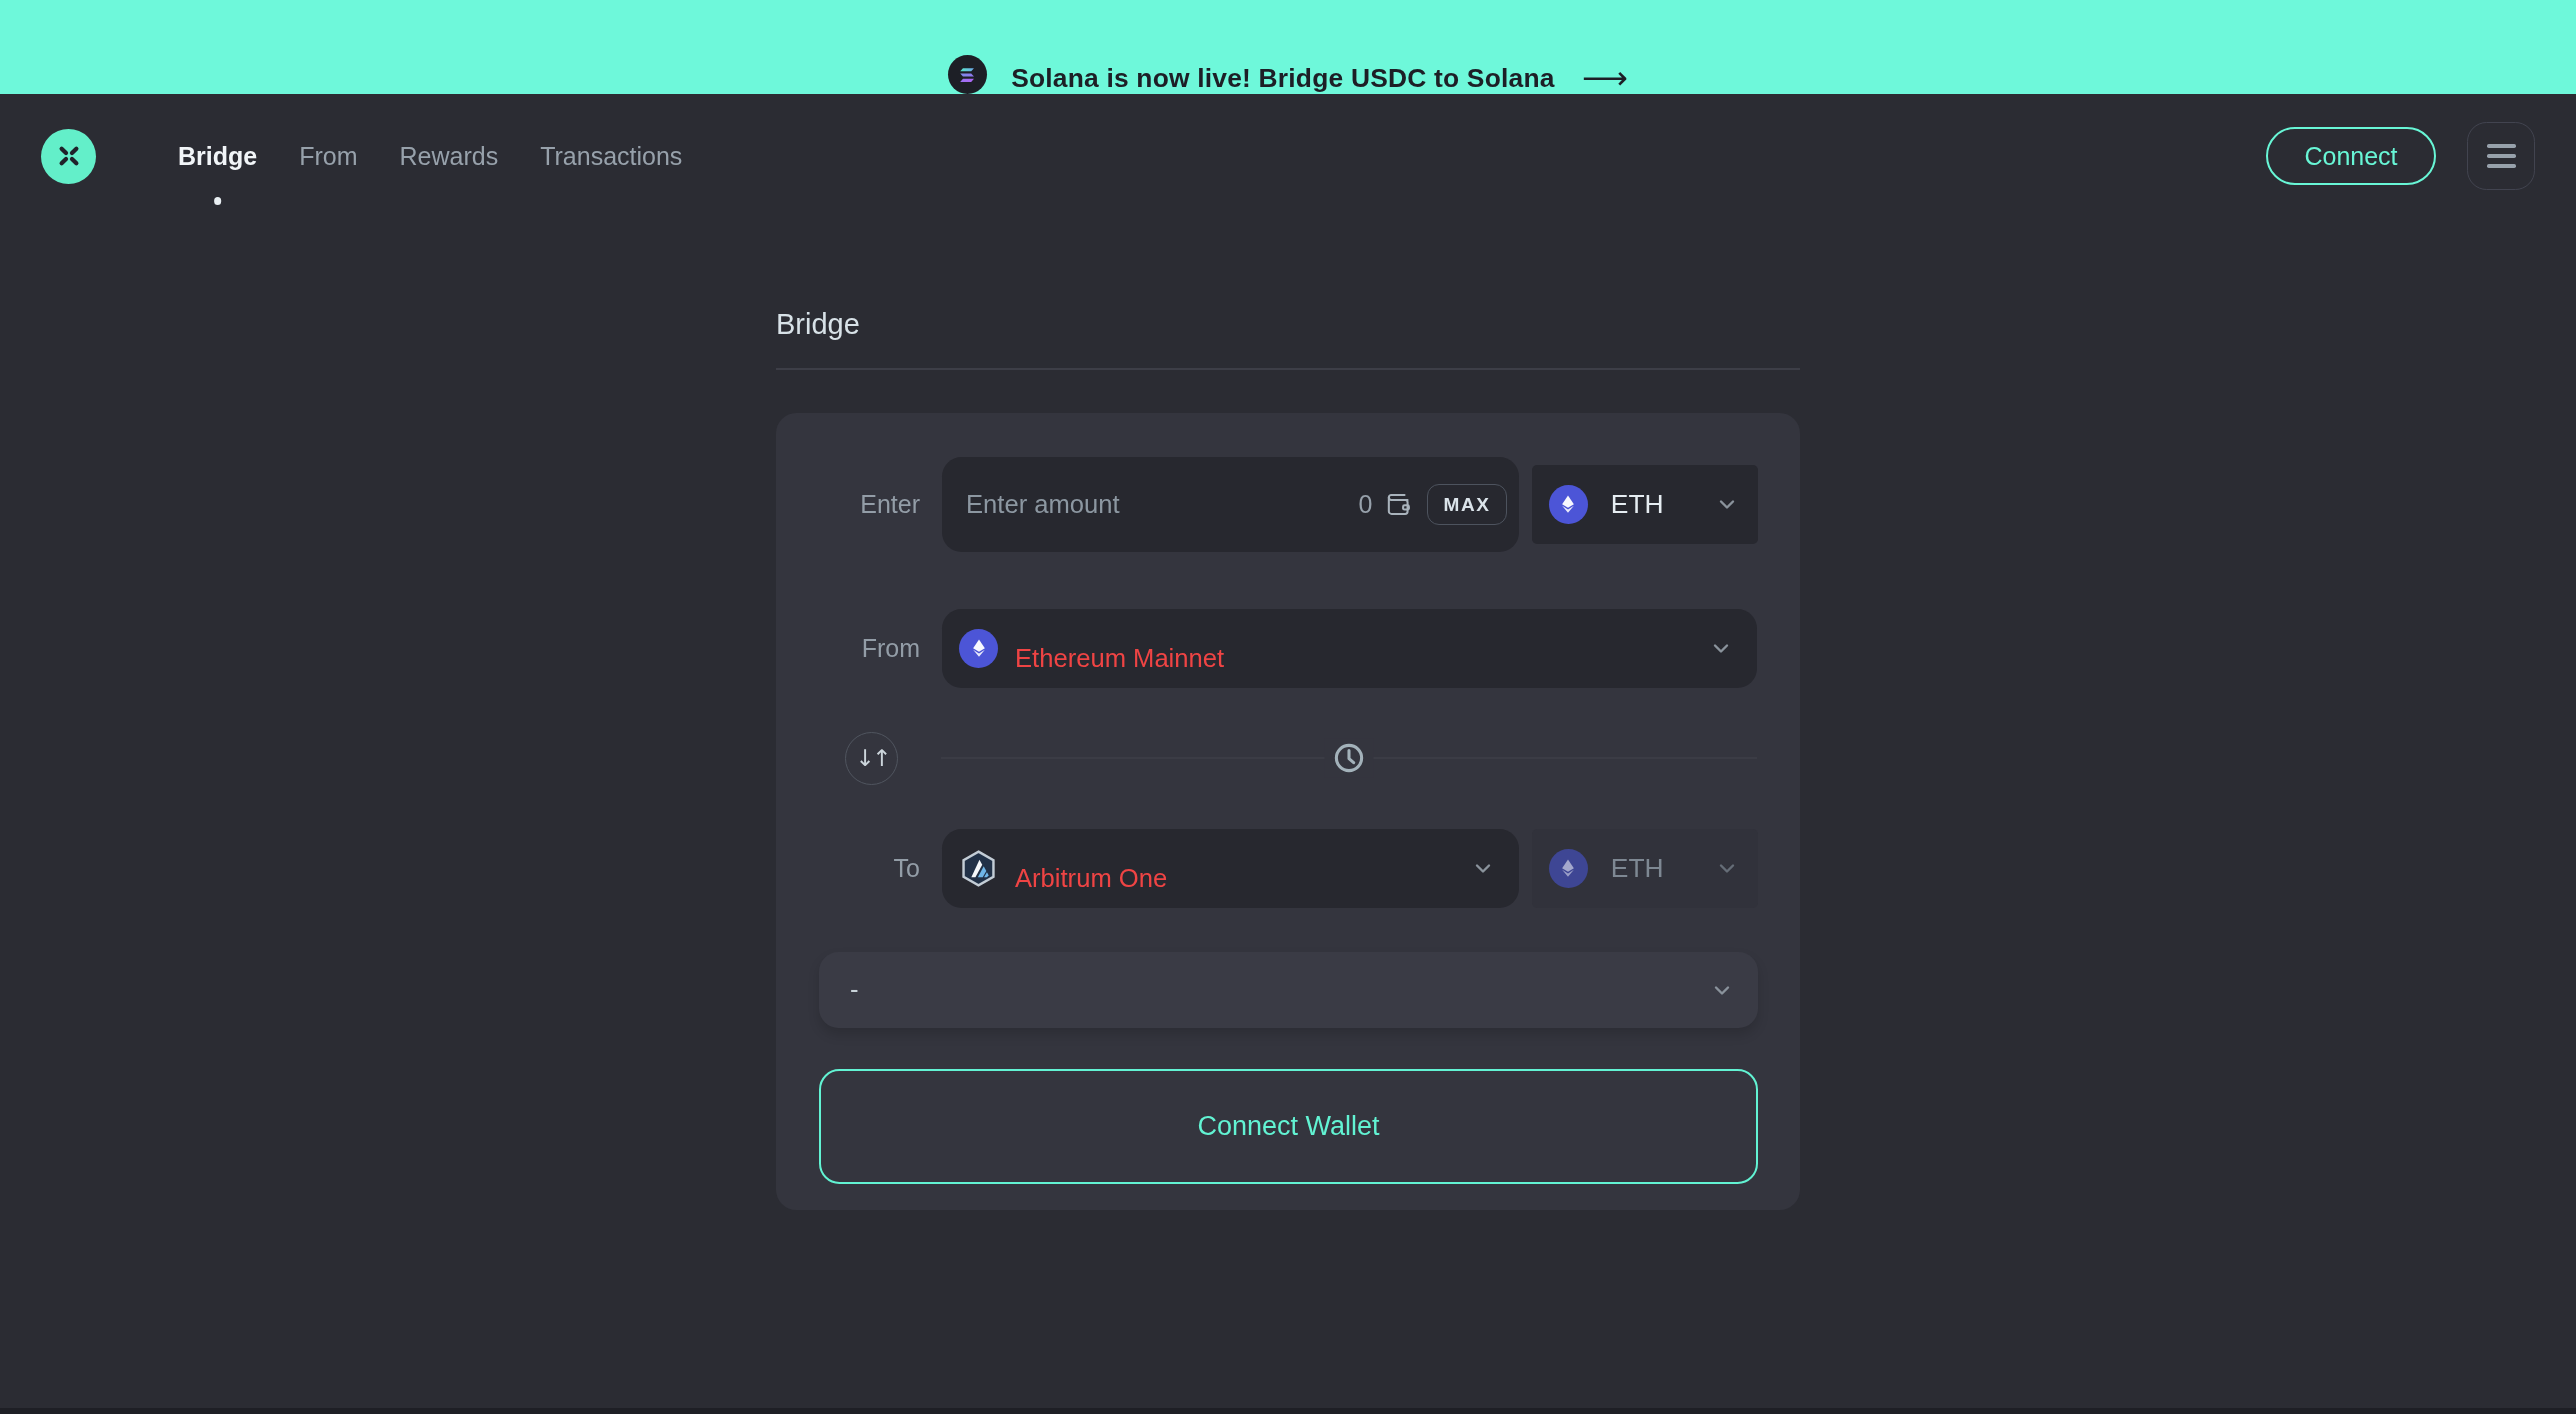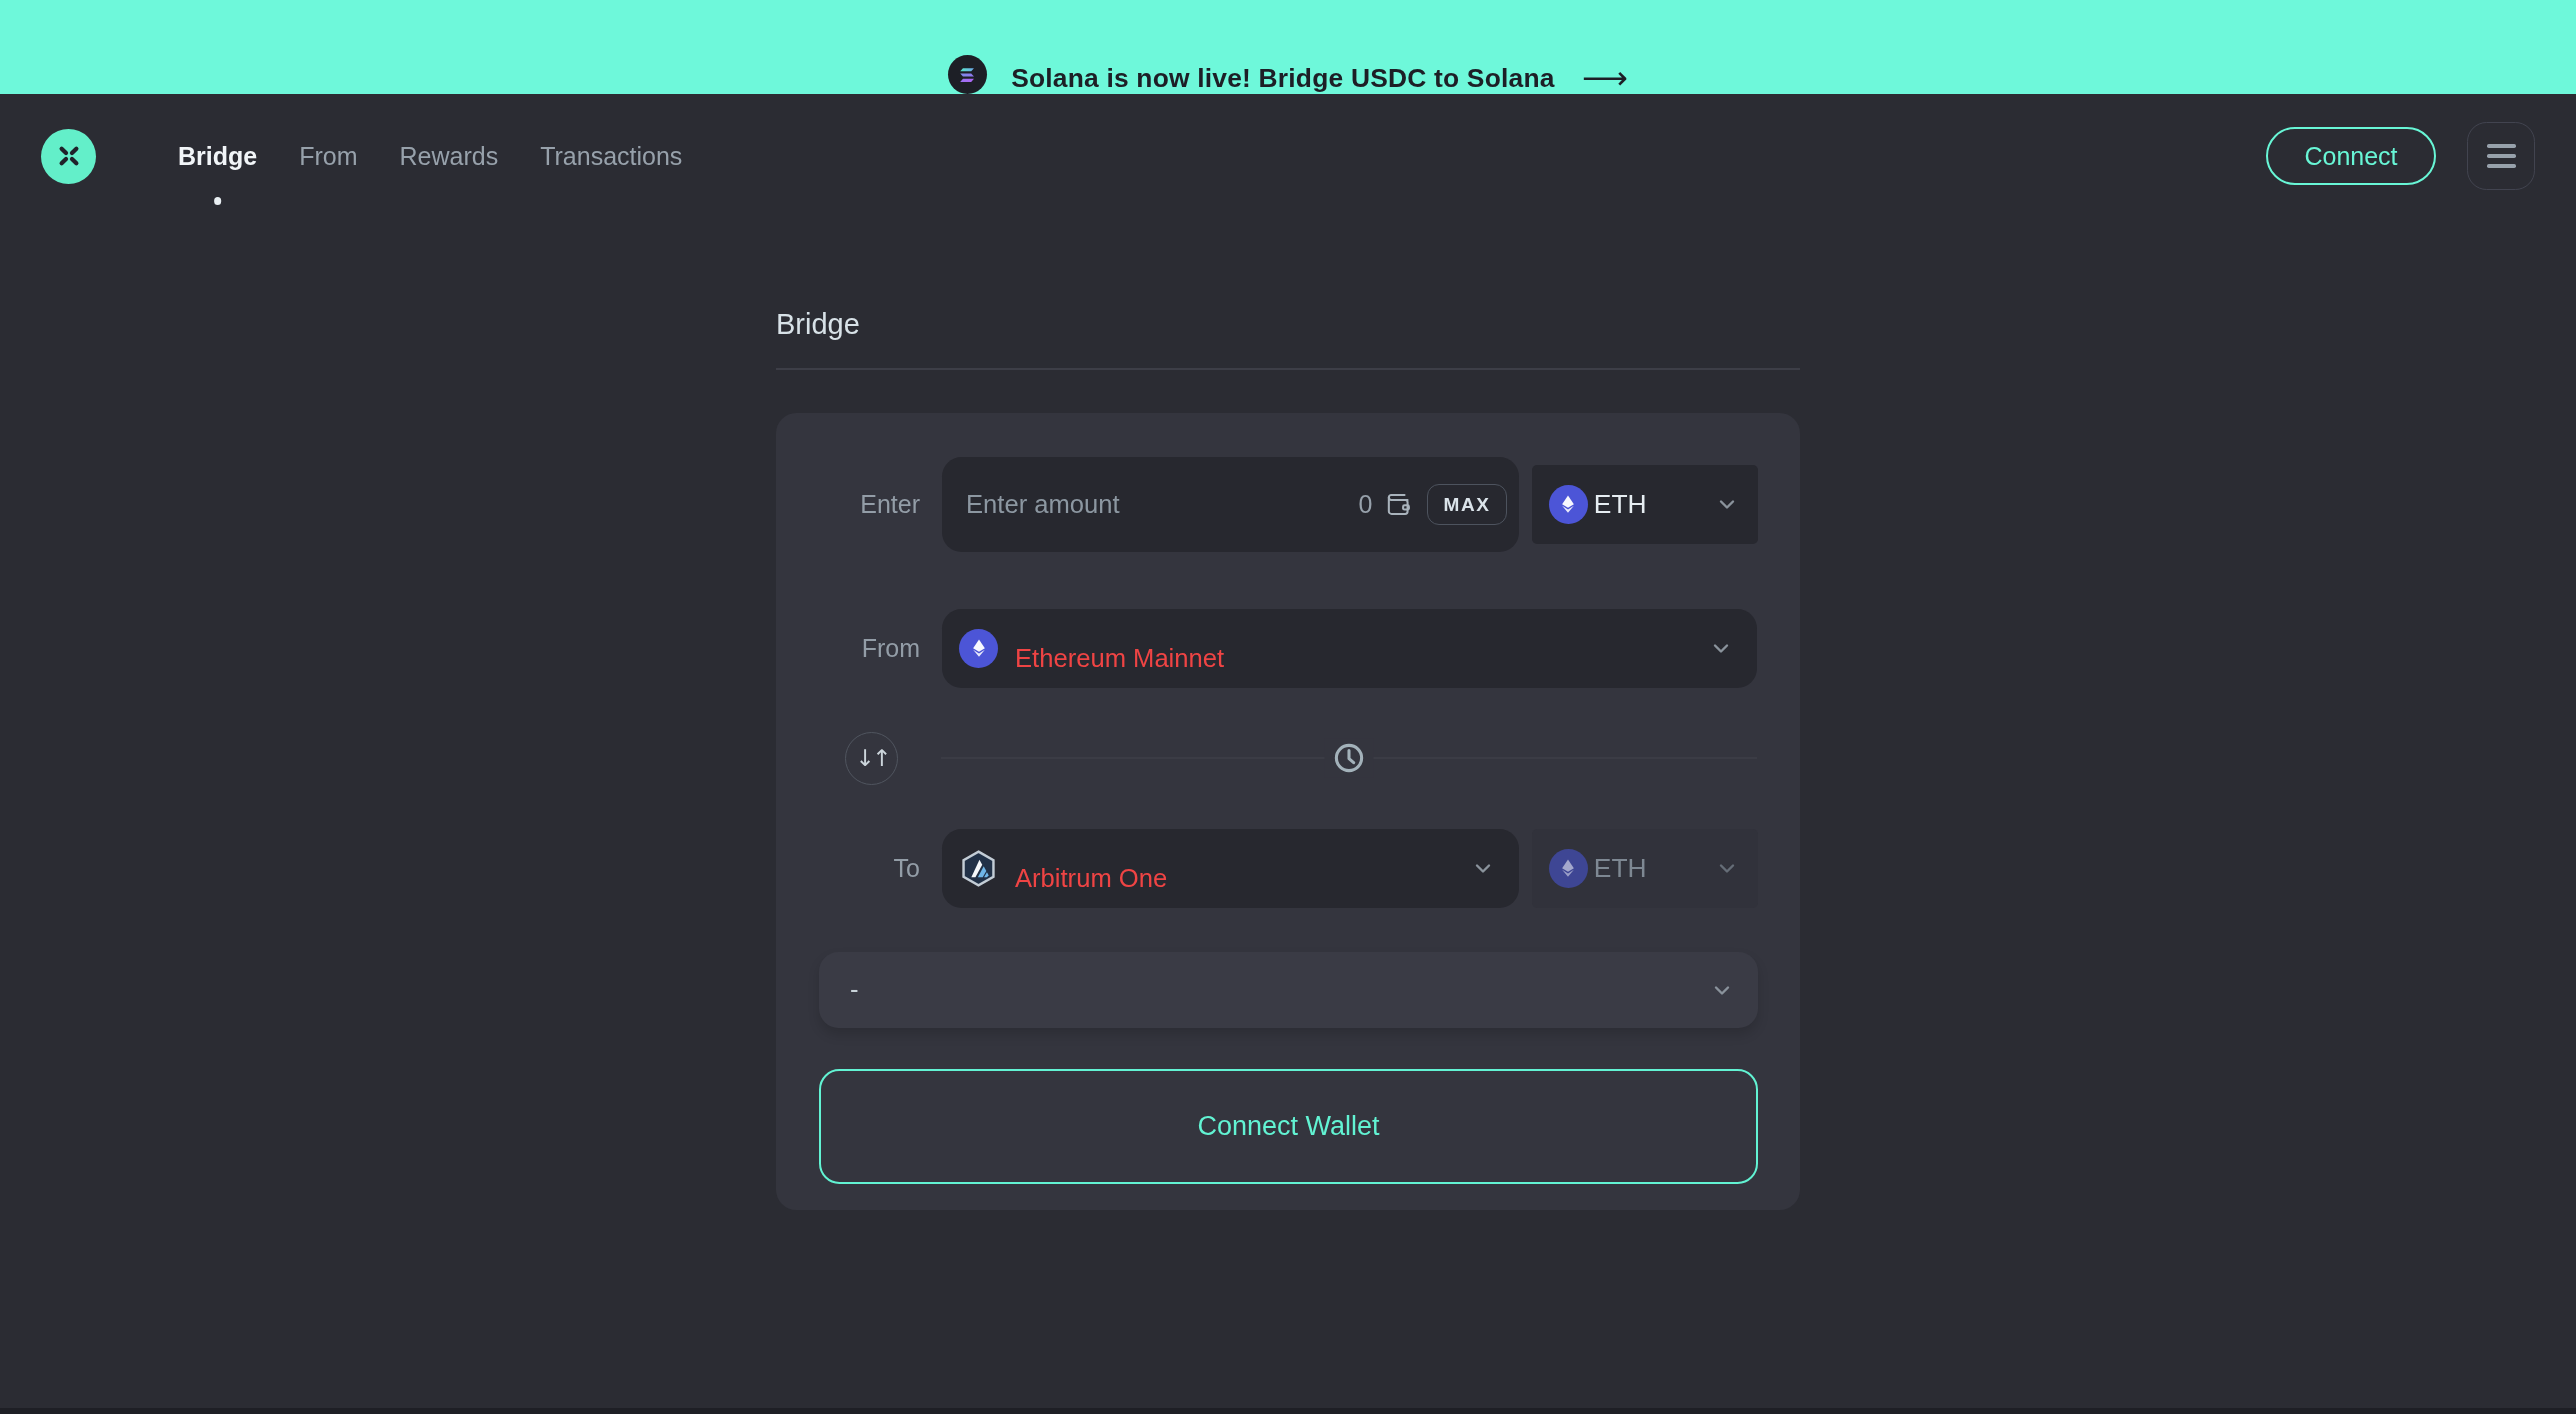--- a/index.html
+++ b/index.html
@@ -120,21 +120,21 @@
     background: transparent; cursor: pointer;
     padding: 10.2px 15.3px;
     font-size: 19px; font-weight: 700; letter-spacing: 1.7px;
     color: #DBE4EA; font-family: inherit; line-height: 1;
   }
 
   .token-select {
     width: 226px; height: 79px;
     background: #27282F; border-radius: 5px;
     display: flex; align-items: center;
-    padding: 0 19px 0 17px; gap: 6px;
+    padding: 0 19px 0 17px; gap: 23px;
     cursor: pointer; flex: none;
   }
   .token-circle {
     width: 39px; height: 39px; border-radius: 50%;
     background: #4C55D7;
     display: flex; align-items: center; justify-content: center;
     flex: none;
   }
   .token-label { font-size: 26.4px; font-weight: 500; color: #E6EDF2; flex: 1; }
   .chevron { width: 24px; height: 24px; color: #8A939C; flex: none; }

